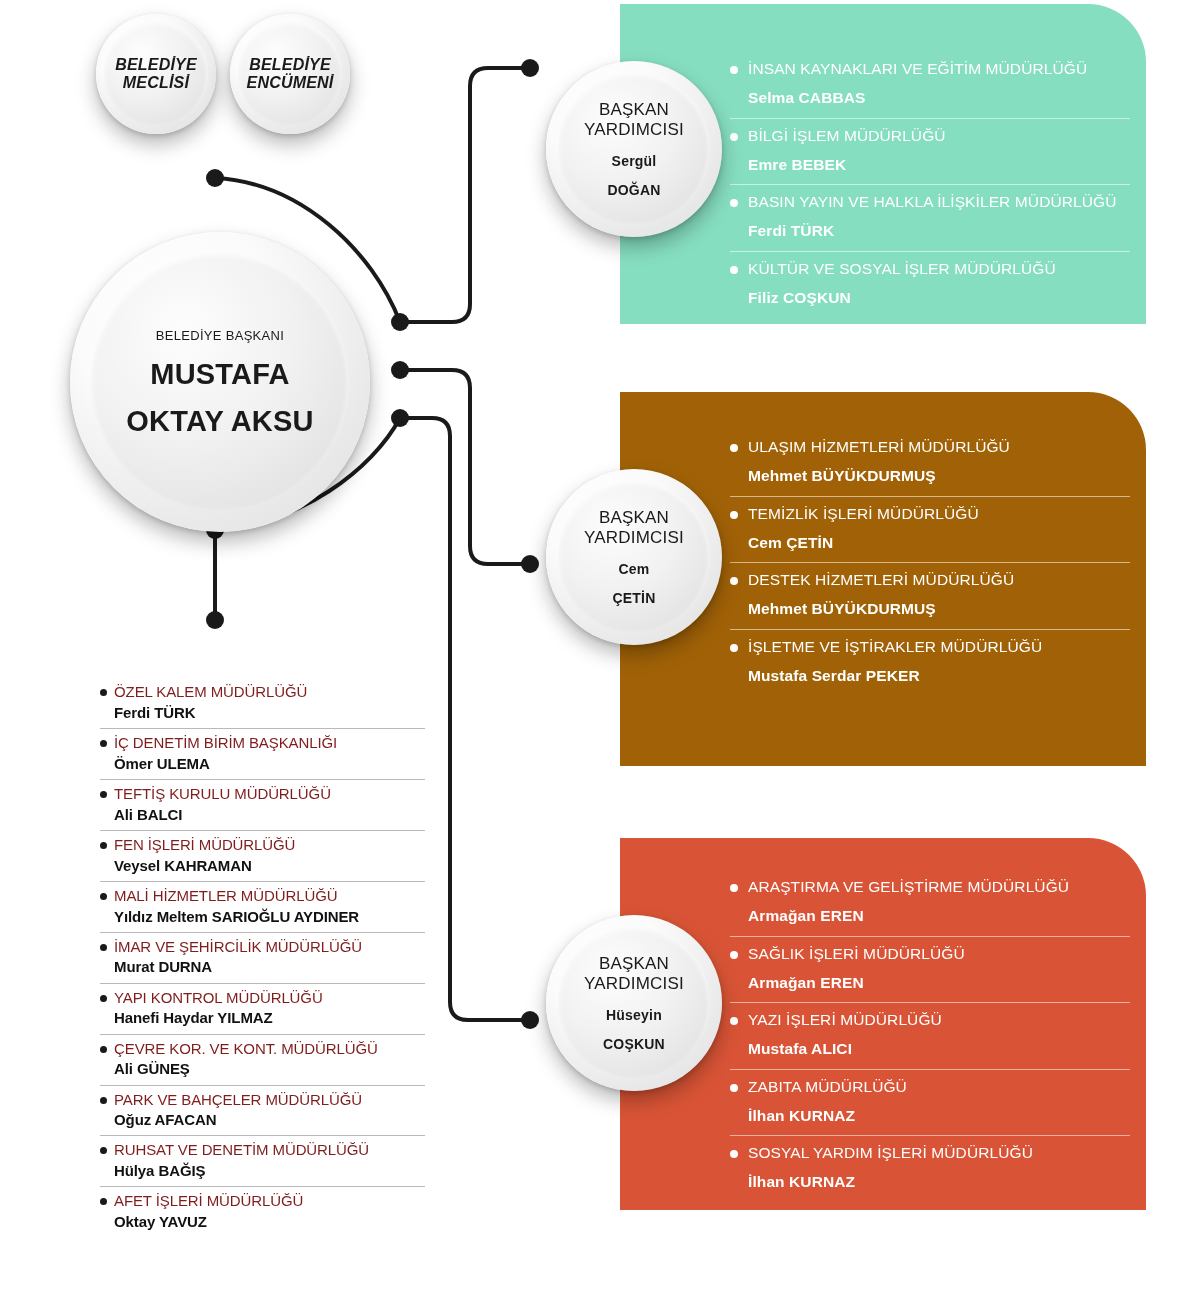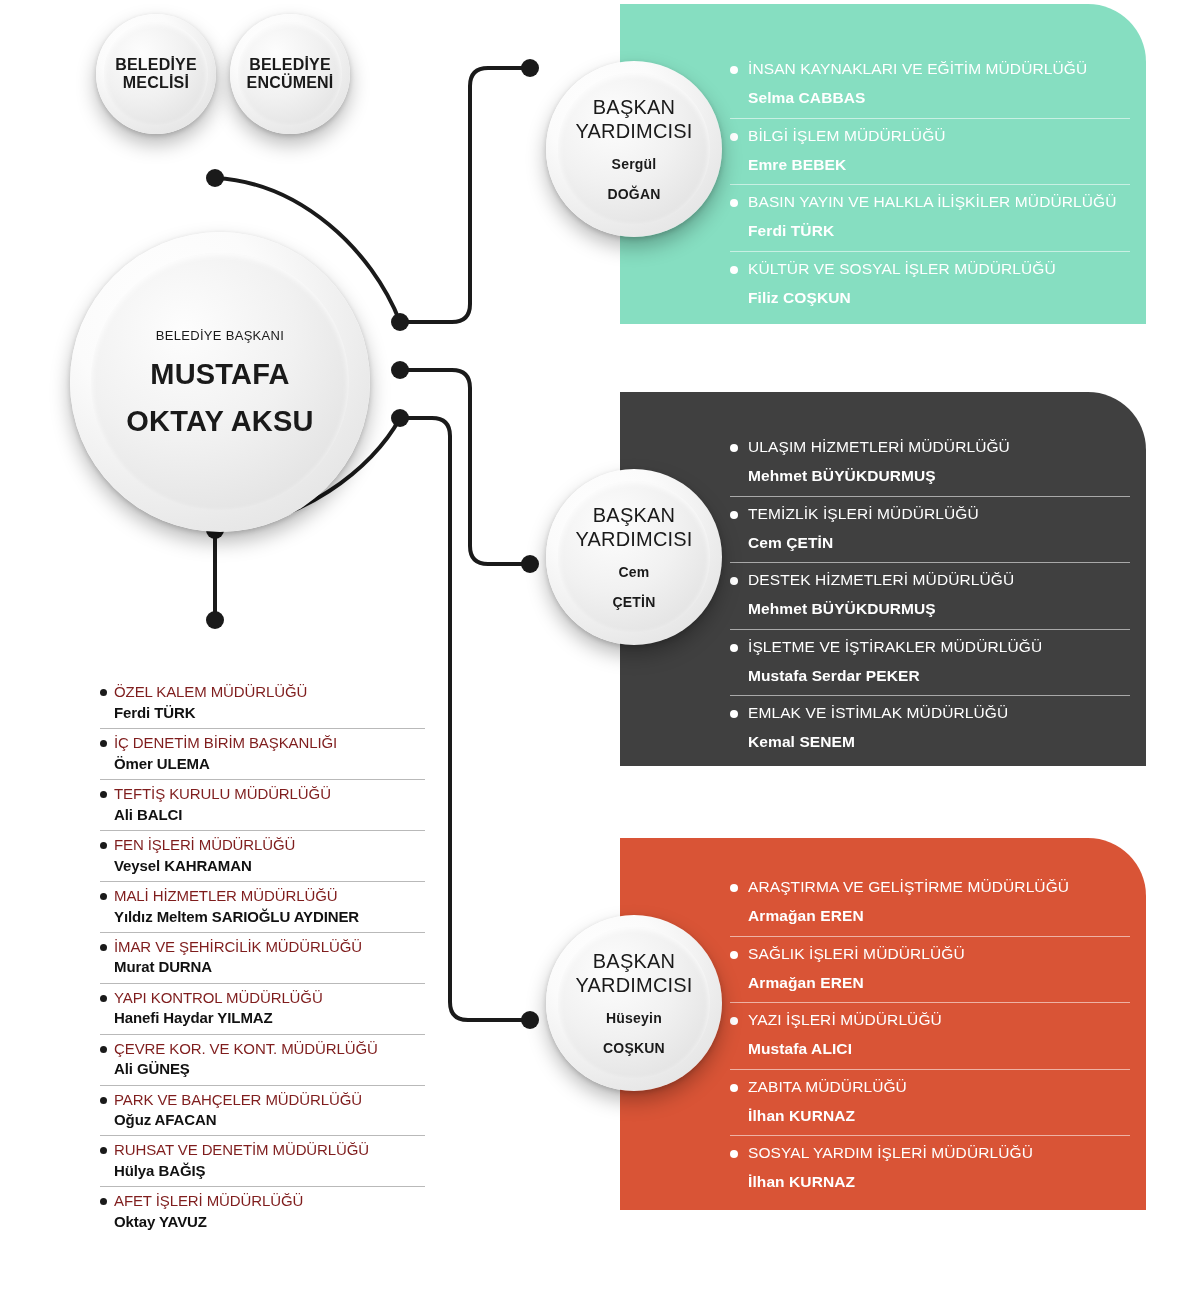--- a/index.html
+++ b/index.html
@@ -9,21 +9,21 @@
     font-family: "Liberation Sans", sans-serif;
     overflow: hidden;
   }
   #root { position: relative; width: 1200px; height: 1291px; }
 
   
   .panel { position: absolute; }
   .panel.green  { left: 620px; top: 4px;    width: 526px; height: 320px;
                   background: #86dec1; border-radius: 0 58px 0 0; }
   .panel.blue   { left: 620px; top: 392px;  width: 526px; height: 374px;
-                  background: #404040; border-radius: 0 58px 0 0; }
+                  background: #a16207; border-radius: 0 58px 0 0; }
   .panel.red    { left: 620px; top: 838px;  width: 526px; height: 372px;
                   background: #d95436; border-radius: 0 58px 0 0; }
 
   
   .dept-list { position: absolute; left: 110px; right: 16px; top: 0; }
   .dept-item { position: relative; padding: 7px 0 9px 18px; }
   .dept-item + .dept-item { border-top: 1.5px solid rgba(255,255,255,0.55); }
   .dept-bullet {
     position: absolute; left: 0; top: 14px;
     width: 8px; height: 8px; border-radius: 50%; background: #ffffff;
@@ -53,38 +53,38 @@
   }
   .circle::after {
     content: ""; position: absolute; inset: 7%;
     border-radius: 50%;
     background: radial-gradient(circle at 36% 30%, #fdfdfd 0%, #f1f1f1 45%, #dcdcdc 100%);
     box-shadow: inset 0 2px 6px rgba(255,255,255,.9);
   }
   .circle > .c-txt { position: relative; z-index: 2; }
 
   
-  .circle.small { width: 120px; height: 120px; }
+  .circle.small { width: 120px; height: 120px; font-style: italic; }
   .circle.small .c-txt { font-size: 16px; font-weight: bold; line-height: 1.15;
                          letter-spacing: .2px; }
   #c-meclisi   { left: 96px;  top: 14px; }
   #c-encumeni  { left: 230px; top: 14px; }
 
   
   .circle.mayor { left: 70px; top: 232px; width: 300px; height: 300px; }
   .mayor-role { font-size: 13px; font-weight: 400; letter-spacing: .3px; }
   .mayor-name { font-size: 29px; font-weight: bold; line-height: 1.04;
                 letter-spacing: .2px; margin-top: 16px; }
 
   
   .circle.deputy { width: 176px; height: 176px; }
   #c-dep-0 { left: 546px; top: 61px; }
   #c-dep-1 { left: 546px; top: 469px; }
   #c-dep-2 { left: 546px; top: 915px; }
-  .dep-role { font-size: 20px; font-weight: 400; line-height: 1.18; letter-spacing: .2px; }
+  .dep-role { font-size: 17px; font-weight: 400; line-height: 1.18; letter-spacing: .2px; }
   .dep-name { font-size: 14px; font-weight: bold; line-height: 1.08;
               letter-spacing: .2px; margin-top: 14px; }
 
   
   #wires { position: absolute; left: 0; top: 0; width: 1200px; height: 1291px;
            z-index: 3; pointer-events: none; }
 
   
   #left-list { position: absolute; left: 100px; top: 678px; width: 325px; }
   .l-item { position: relative; padding: 5px 0 6px 14px; }
@@ -139,25 +139,20 @@
         </div>
         <div class="dept-item">
           <span class="dept-bullet"></span>
           <div class="dept-title">DESTEK HİZMETLERİ MÜDÜRLÜĞÜ</div>
           <div class="dept-person">Mehmet BÜYÜKDURMUŞ</div>
         </div>
         <div class="dept-item">
           <span class="dept-bullet"></span>
           <div class="dept-title">İŞLETME VE İŞTİRAKLER MÜDÜRLÜĞÜ</div>
           <div class="dept-person">Mustafa Serdar PEKER</div>
-        </div>
-        <div class="dept-item">
-          <span class="dept-bullet"></span>
-          <div class="dept-title">EMLAK VE İSTİMLAK MÜDÜRLÜĞÜ</div>
-          <div class="dept-person">Kemal SENEM</div>
         </div>
       </div>
   </div>
   <div class="panel red">
     <div class="dept-list">
         <div class="dept-item">
           <span class="dept-bullet"></span>
           <div class="dept-title">ARAŞTIRMA VE GELİŞTİRME  MÜDÜRLÜĞÜ</div>
           <div class="dept-person">Armağan EREN</div>
         </div>

